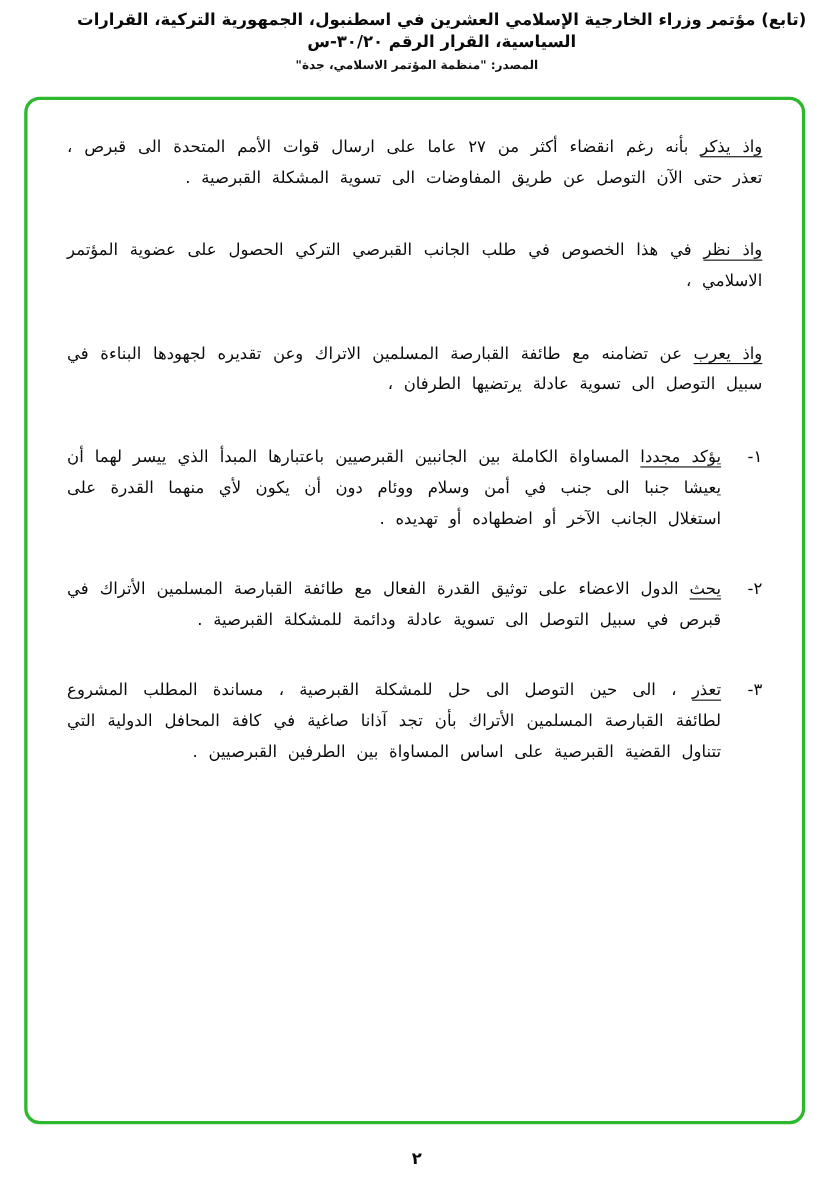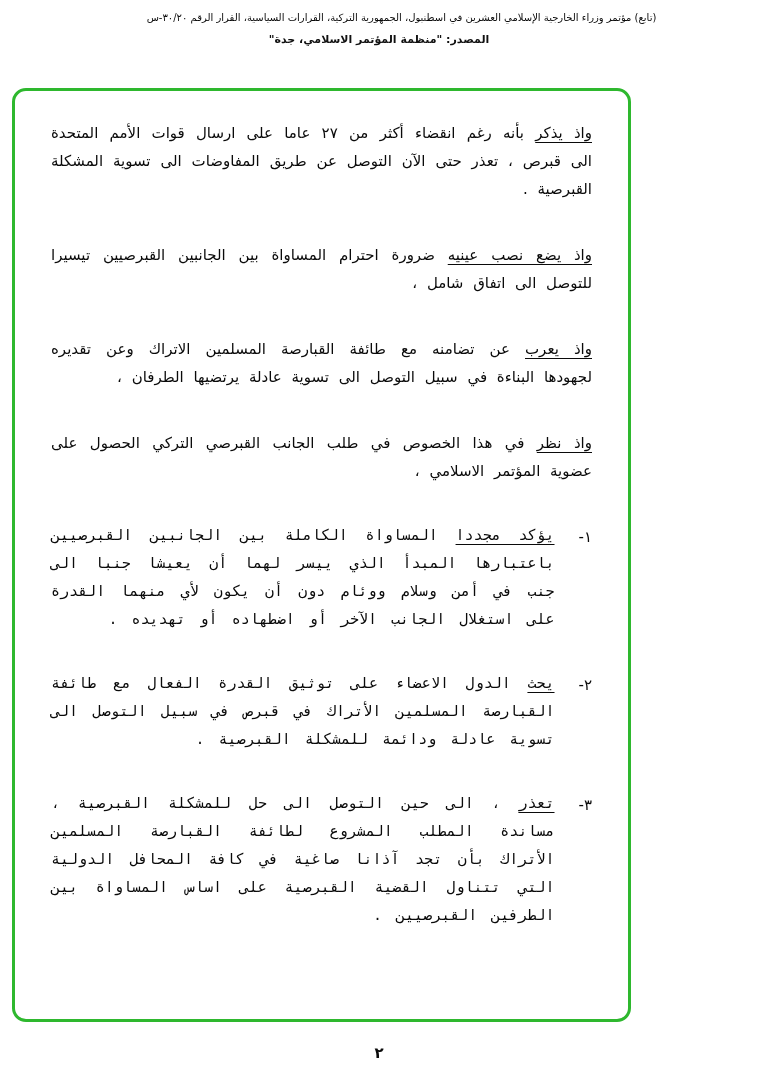--- a/index.html
+++ b/index.html
@@ -13,35 +13,35 @@
     position:relative;
     width:758px; height:1078px;
     direction:rtl;
     overflow:hidden;
   }
   .header {
     text-align:center;
     padding-top:8px;
   }
   .header-title {
-    font-size:10px;
-    font-weight:normal;
+    font-size:15px;
+    font-weight:bold;
     line-height:20px;
     padding-left:45px;
   }
   .header-source {
     font-size:11px;
     font-weight:bold;
     margin-top:5px;
     color:#111;
   }
   .doc-frame {
     position:absolute;
-    top:88px; left:12px;
-    width:619px; height:934px;
+    top:88px; left:22px;
+    width:710px; height:934px;
     border:3px solid #0f766e;
     border-radius:14px;
     padding:28px 36px 18px 36px;
     overflow:hidden;
     background:#ffffff;
   }
   .para {
     font-size:15px;
     line-height:28px;
     text-align:justify;
@@ -59,21 +59,21 @@
     margin-bottom:36px;
   }
   .item .num {
     flex:0 0 auto;
     font-size:15px;
     line-height:28px;
   }
   .item .body {
     flex:1 1 auto;
   }
-  .item .body .para { margin-bottom:0;font-family:Liberation Mono, monospace; }
+  .item .body .para { margin-bottom:0; }
   .page-number {
     position:absolute;
     bottom:16px; left:0; right:0;
     text-align:center;
     font-size:15px;
     font-weight:bold;
   }
 </style>
 </head>
 <body>
@@ -82,25 +82,24 @@
 
   <div class="header">
     <div class="header-title">(تابع) مؤتمر وزراء الخارجية الإسلامي العشرين في اسطنبول، الجمهورية التركية، القرارات السياسية، القرار الرقم ٣٠/٢٠-س</div>
     <div class="header-source">المصدر: "منظمة المؤتمر الاسلامي، جدة"</div>
   </div>
 
   <div class="doc-frame" style="border-color: rgb(46, 184, 46);">
 
     <p class="para"><span class="lead">واذ يذكر</span><span> بأنه رغم انقضاء أكثر من ٢٧ عاما على ارسال قوات الأمم المتحدة الى قبرص ، تعذر حتى الآن التوصل عن طريق المفاوضات الى تسوية المشكلة القبرصية .</span></p>
 
-    <p class="para"><span class="lead">واذ يضع نصب عينيه</span><span> ضرورة احترام المساواة بين الجانبين القبرصيين تيسيرا للتوصل الى اتفاق شامل ،</span></p>
+
+    <p class="para"><span class="lead">واذ نظر</span><span> في هذا الخصوص في طلب الجانب القبرصي التركي الحصول على عضوية المؤتمر الاسلامي ،</span></p>
 
     <p class="para"><span class="lead">واذ يعرب</span><span> عن تضامنه مع طائفة القبارصة المسلمين الاتراك وعن تقديره لجهودها البناءة في سبيل التوصل الى تسوية عادلة يرتضيها الطرفان ،</span></p>
-
-    <p class="para"><span class="lead">واذ نظر</span><span> في هذا الخصوص في طلب الجانب القبرصي التركي الحصول على عضوية المؤتمر الاسلامي ،</span></p>
 
     <div class="item">
       <span class="num">١-</span>
       <div class="body">
         <p class="para"><span class="lead">يؤكد مجددا</span><span> المساواة الكاملة بين الجانبين القبرصيين باعتبارها المبدأ الذي ييسر لهما أن يعيشا جنبا الى جنب في أمن وسلام ووئام دون أن يكون لأي منهما القدرة على استغلال الجانب الآخر أو اضطهاده أو تهديده .</span></p>
       </div>
     </div>
 
     <div class="item">
       <span class="num">٢-</span>

